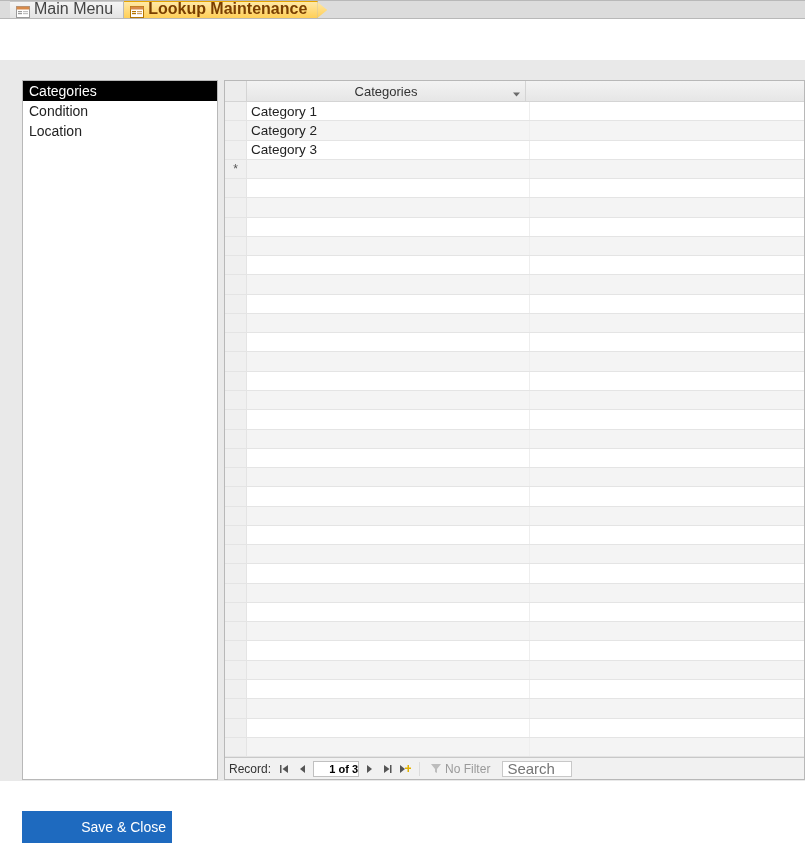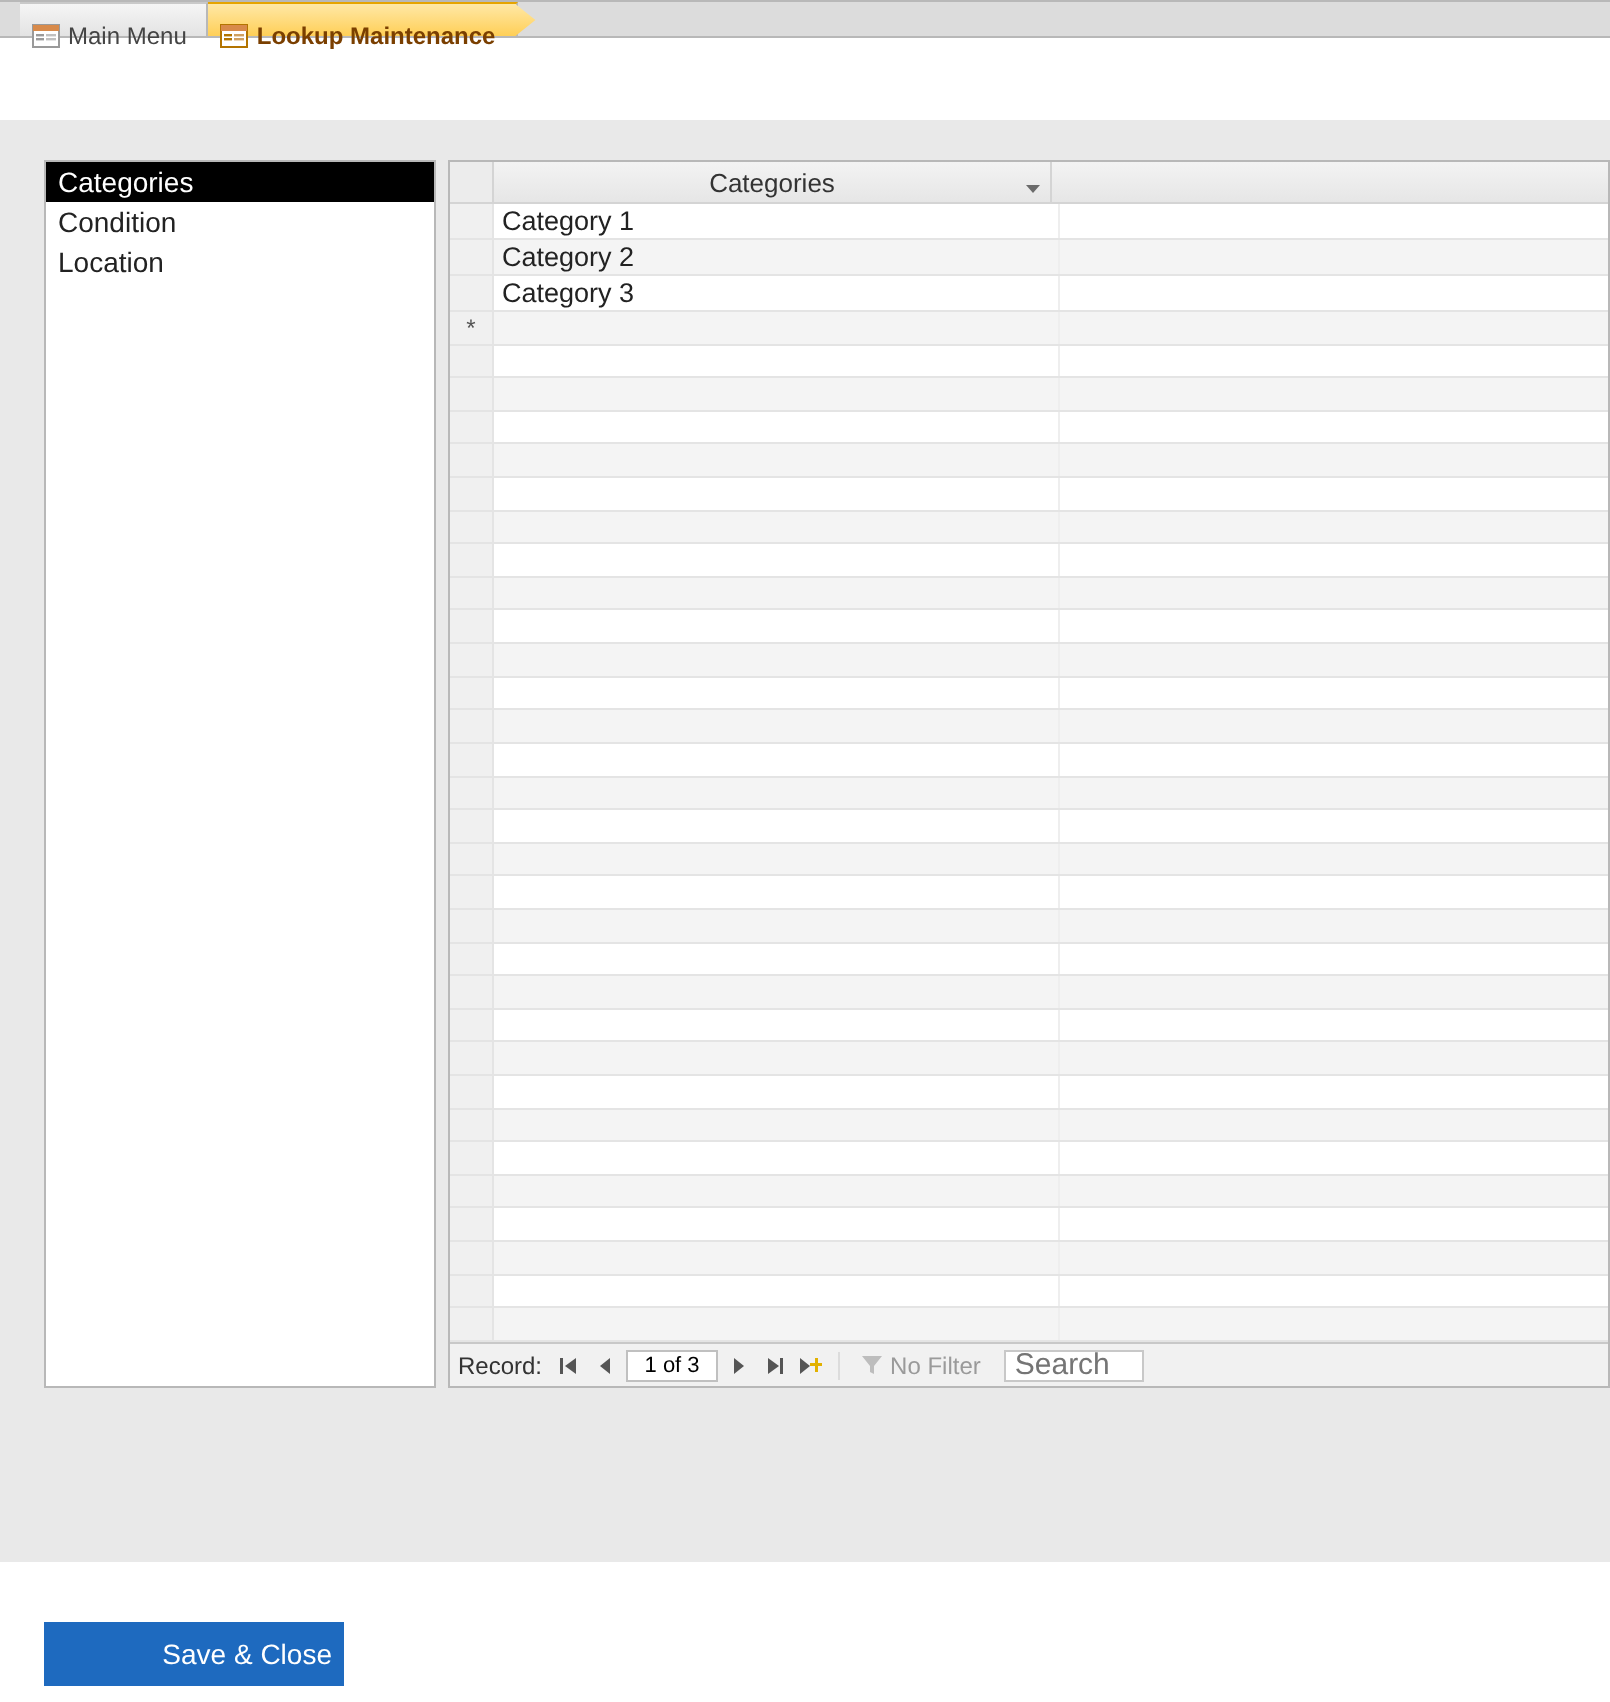--- a/index.html
+++ b/index.html
@@ -3,38 +3,38 @@
 <meta charset="utf-8">
 <style>
   * { box-sizing: border-box; }
   html, body { margin: 0; padding: 0; font-family: "Segoe UI", Tahoma, sans-serif; font-size: 13px; color: #222; }
   body { background: #ffffff; width: 805px; height: 851px; overflow: hidden; }
 
   .root { width: 805px; height: 851px; background: #ffffff; position: relative; }
 
   
   .tabbar { height: 19px; background: #dcdcdc; border-top: 1px solid #b8b8b8; border-bottom: 1px solid #b8b8b8; display: flex; align-items: stretch; padding-left: 10px; position: relative; }
-  .tab { display: flex; align-items: center; gap: 4px; padding: 16px 10px 0 6px; font-size: 12px; position: relative; border-right: 1px solid #b8b8b8; }
+  .tab { display: flex; align-items: flex-end; gap: 4px; padding: 16px 10px 0 6px; font-size: 16px; position: relative; border-right: 1px solid #b8b8b8; }
   .tab.inactive { background: linear-gradient(#f5f5f5,#e3e3e3); border-top: 1px solid #c9c9c9; color: #444; }
   .tab.active   { background: linear-gradient(#ffe8a6,#ffcf57); color: #7a3f00; font-weight: 600; border-top: 1px solid #e6a400; }
   .tab.active::after {
     content: ""; position: absolute; right: -10px; top: 0; width: 10px; height: 100%;
     background: linear-gradient(#ffe8a6,#ffcf57);
     clip-path: polygon(0 0, 100% 50%, 0 100%);
   }
   .tab-icon { width: 14px; height: 12px; display: inline-block; }
   .tab-icon svg { width: 14px; height: 12px; display: block; }
 
   
   .header { background: #5c5c5a; color: #fff; font-size: 20px; font-weight: 300; padding: 6px 0 8px 34px; }
 
   
   .work { position: absolute; left: 0; right: 0; top: 60px; bottom: 70px; background: #e9e9e9; padding: 20px 0 0 22px; }
 
-  .panels { display: flex; gap: 6px; height: 614px; }
+  .panels { display: flex; gap: 6px; height: 700px; }
 
   
   .listbox { width: 196px; background: #ffffff; border: 1px solid #b8b8b8; overflow: hidden; }
   .listbox-item { padding: 2px 6px; font-size: 14px; cursor: default; }
   .listbox-item.selected { background: #000; color: #fff; }
 
   
   .datasheet { flex: 1; border: 1px solid #b8b8b8; background: #fff; display: flex; flex-direction: column; overflow: hidden; position: relative; }
   .ds-head { display: flex; border-bottom: 1px solid #d4d4d4; background: #ececec; }
   .rowsel-hcell { width: 22px; border-right: 1px solid #d4d4d4; background: #ececec; }
@@ -48,21 +48,21 @@
   .ds-row .cell { flex: 1; max-width: 430px; border-right: 1px solid #eeeeee; padding: 1px 4px; font-size: 13.5px; display: flex; align-items: center; }
   .ds-row .rest { flex: 1; min-width: 90px; }
   .ds-row.alt { background: #f4f4f4; }
   .ds-row.alt .cell, .ds-row.alt .rest { background: #f4f4f4; }
   .ds-row.newrow .rowsel { font-family: Arial; }
 
   
   .navbar { height: 22px; border-top: 1px solid #c8c8c8; background: #f1f1f1; display: flex; align-items: center; font-size: 12px; color: #333; gap: 2px; padding: 0 4px; }
   .navbar .lbl { margin-right: 4px; }
   .nav-btn { width: 16px; height: 16px; display: flex; align-items: center; justify-content: center; border: 1px solid transparent; border-radius: 2px; }
-  .rec-input { width: 46px; height: 16px; border: 1px solid #c0c0c0; background: #fff; font-size: 11px; text-align: center; padding: 0; }
+  .rec-input { width: 46px; height: 16px; border: 1px solid #c0c0c0; background: #fff; font-size: 11px; text-align: right; padding: 0; font-weight: bold; }
   .nofilter { display: flex; gap: 3px; color: #9a9a9a; padding: 0 6px 0 10px; border-left: 1px solid #dcdcdc; margin-left: 4px; }
   .navbar .search { height: 16px; border: 1px solid #c8c8c8; background: #fff; font-size: 15px; color: #888; padding: 0 4px; width: 70px; margin-left: 4px; }
 
   
   .footer { position: absolute; left: 0; right: 0; bottom: 0; height: 40px; padding-left: 22px; }
   .primary-btn { background: #1e6abf; color: #fff; border: none; width: 150px; height: 32px; font-size: 14px; cursor: pointer; text-align: right; }
 </style>
 </head>
 <body>
 <div class="root">

